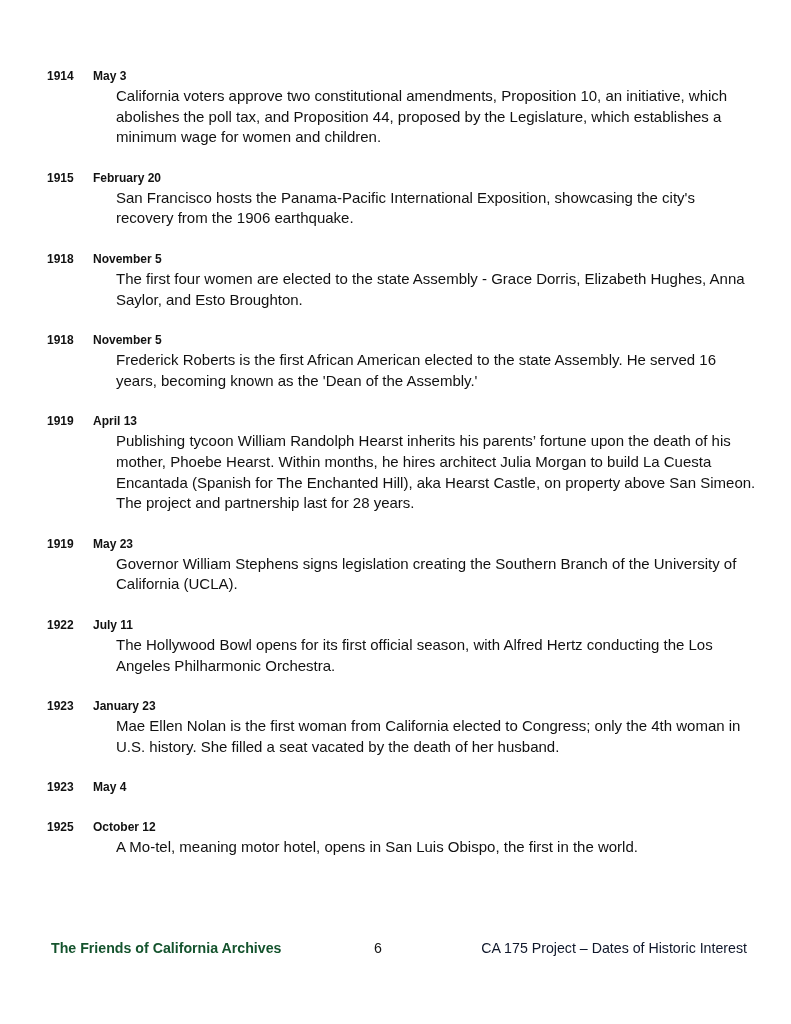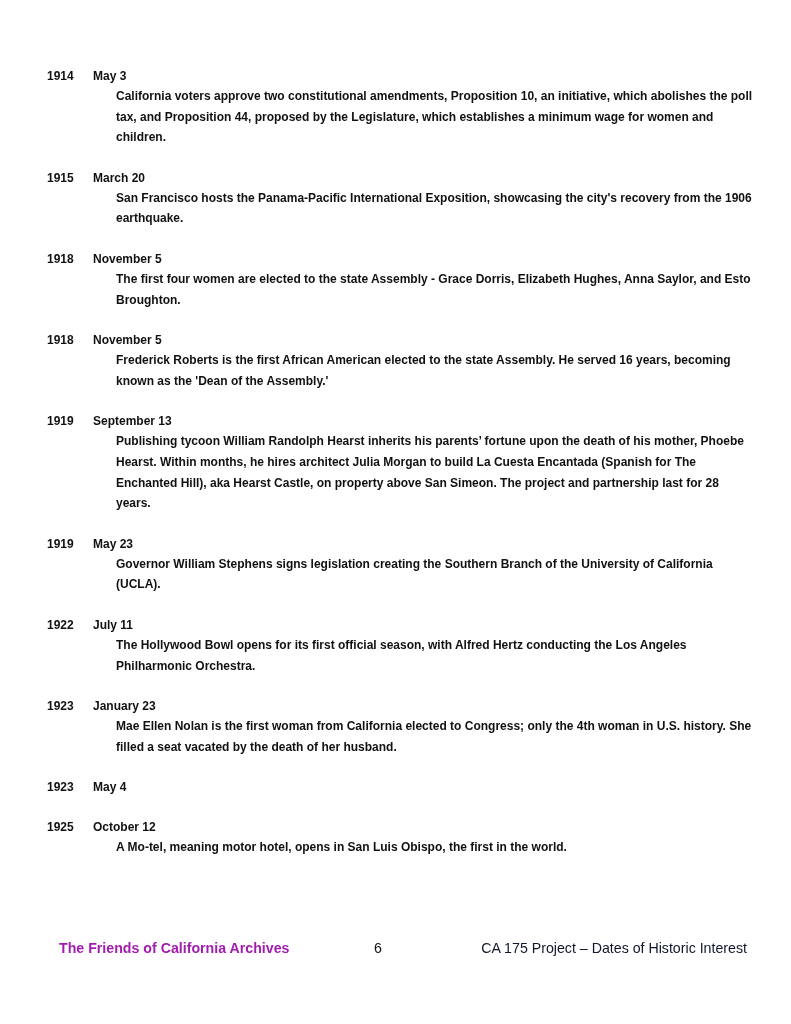--- a/index.html
+++ b/index.html
@@ -5,62 +5,62 @@
     html, body { margin: 0; padding: 0; background: #ffffff; }
     body {
       width: 791px; height: 1024px; position: relative; overflow: hidden;
       font-family: "Liberation Sans", sans-serif; color: #111111;
     }
     .entries { position: absolute; left: 47px; top: 66px; width: 710px; }
     .entry { margin-bottom: 20px; }
     .entry-head { display: flex; font-weight: bold; font-size: 12px; line-height: 20px; }
     .year { width: 46px; }
     .date { }
-    .desc { margin-left: 69px; font-size: 12px; line-height: 20.6px; width: 640px; font-weight: bold; }
+    .desc { margin-left: 69px; font-size: 15px; line-height: 20.6px; width: 640px; }
     .footer { position: absolute; top: 940px; left: 47px; width: 700px; height: 22px; font-size: 14.2px; }
-    .footer-left { position: absolute; left: 12px; color: #a21caf; font-weight: bold; }
+    .footer-left { position: absolute; left: 4px; color: #14532d; font-weight: bold; }
     .footer-page { position: absolute; left: 327px; color: #111111; }
     .footer-right { position: absolute; right: 0; color: #0f172a; }
   </style>
 </head>
 <body>
 
 <div class="entries">
   <div class="entry">
     <div class="entry-head">
       <span class="year">1914</span>
       <span class="date">May 3</span>
     </div>
     <div class="desc">California voters approve two constitutional amendments, Proposition 10, an initiative, which abolishes the poll tax, and Proposition 44, proposed by the Legislature, which establishes a minimum wage for women and children.</div>
   </div>
   <div class="entry">
     <div class="entry-head">
       <span class="year">1915</span>
-      <span class="date">March 20</span>
+      <span class="date">February 20</span>
     </div>
     <div class="desc">San Francisco hosts the Panama-Pacific International Exposition, showcasing the city's recovery from the 1906 earthquake.</div>
   </div>
   <div class="entry">
     <div class="entry-head">
       <span class="year">1918</span>
       <span class="date">November 5</span>
     </div>
     <div class="desc">The first four women are elected to the state Assembly - Grace Dorris, Elizabeth Hughes, Anna Saylor, and Esto Broughton.</div>
   </div>
   <div class="entry">
     <div class="entry-head">
       <span class="year">1918</span>
       <span class="date">November 5</span>
     </div>
     <div class="desc">Frederick Roberts is the first African American elected to the state Assembly.  He served 16 years, becoming known as the 'Dean of the Assembly.'</div>
   </div>
   <div class="entry">
     <div class="entry-head">
       <span class="year">1919</span>
-      <span class="date">September 13</span>
+      <span class="date">April 13</span>
     </div>
     <div class="desc">Publishing tycoon William Randolph Hearst inherits his parents’ fortune upon the death of his mother, Phoebe Hearst.  Within months, he hires architect Julia Morgan to build La Cuesta Encantada (Spanish for The Enchanted Hill), aka Hearst Castle, on property above San Simeon.  The project and partnership last for 28 years.</div>
   </div>
   <div class="entry">
     <div class="entry-head">
       <span class="year">1919</span>
       <span class="date">May 23</span>
     </div>
     <div class="desc">Governor William Stephens signs legislation creating the Southern Branch of the University of California (UCLA).</div>
   </div>

